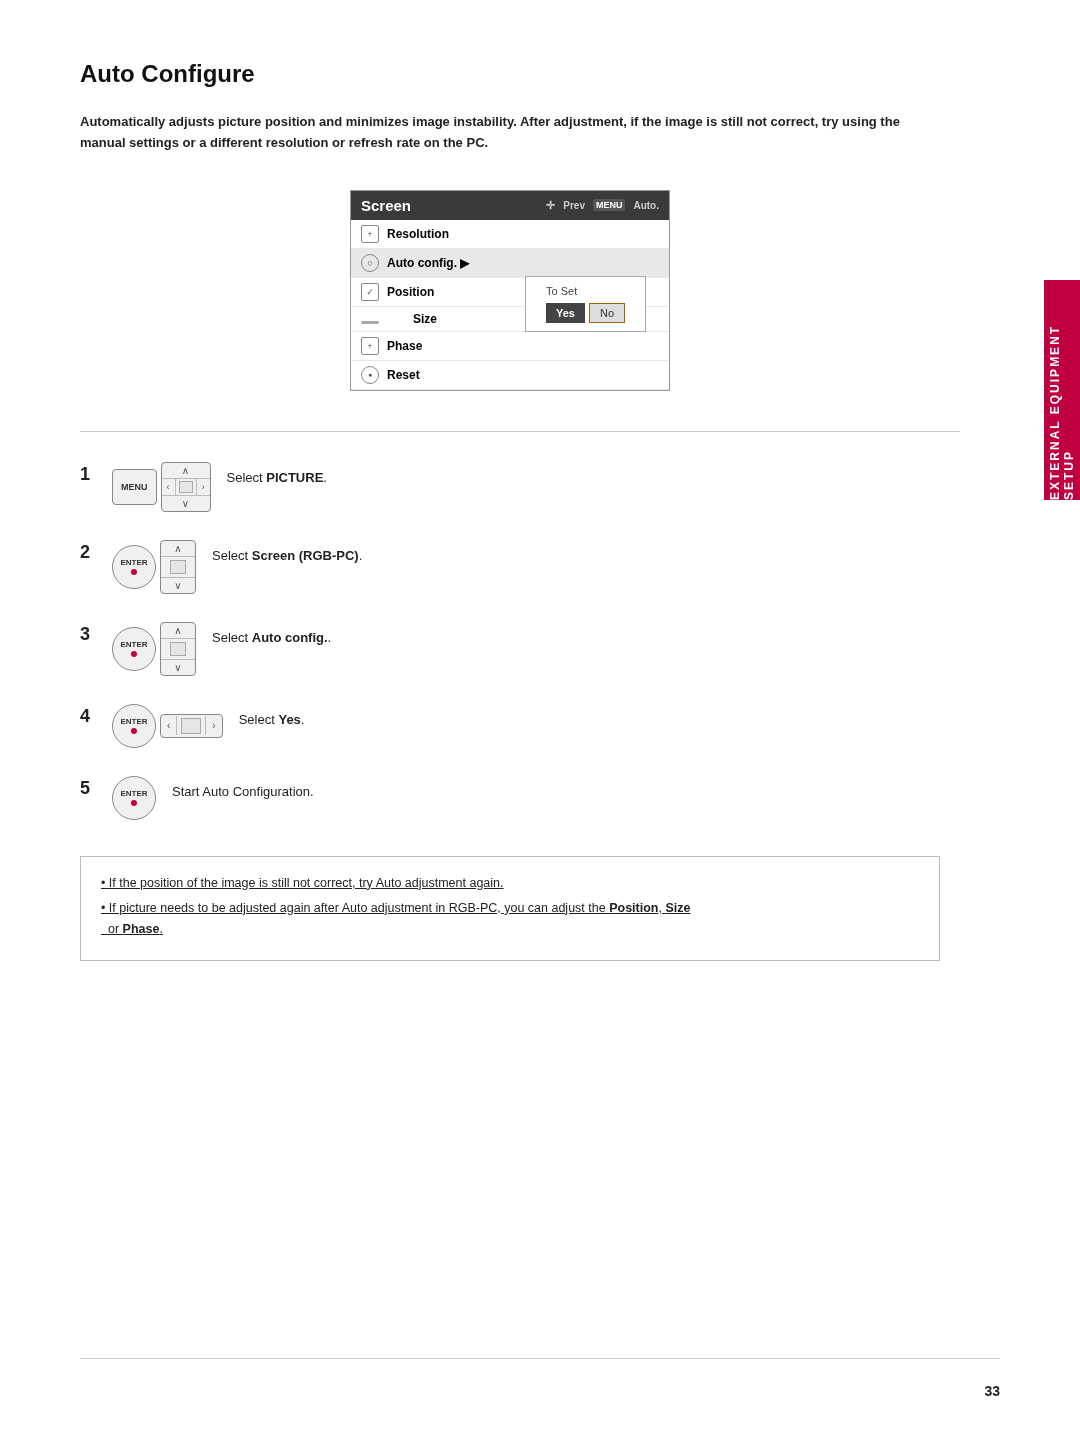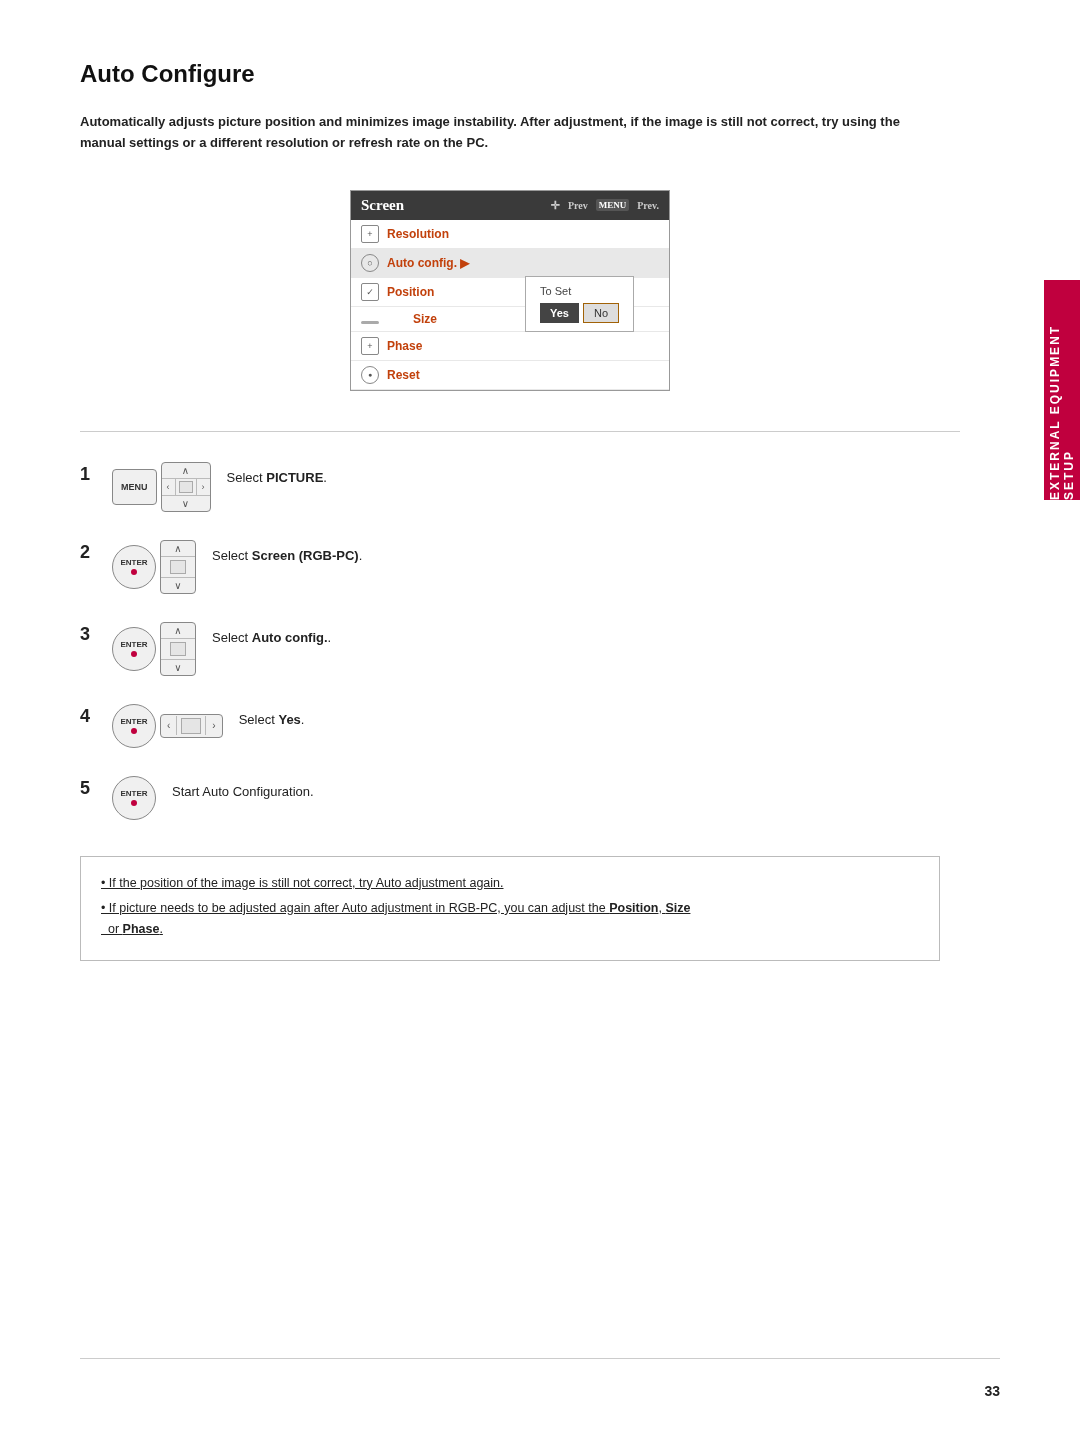--- a/index.html
+++ b/index.html
@@ -71,21 +71,20 @@
     }
     .screen-menu-header {
       background: #3a3a3a;
       color: #fff;
       padding: 6px 10px;
       display: flex;
       align-items: center;
       gap: 8px;
       font-size: 14px;
       font-weight: bold;
-      font-family: Liberation Serif, serif;
     }
     .screen-menu-header-title {
       flex: 1;
       font-size: 15px;
       font-weight: bold;
       color: #fff;
     }
     .nav-icon {
       font-size: 11px;
       color: #ccc;
@@ -124,21 +123,21 @@
       font-size: 9px;
       color: #555;
       flex-shrink: 0;
     }
     .item-icon.circle {
       border-radius: 50%;
     }
     .item-label {
       font-size: 12px;
       font-weight: bold;
-      color: #c2410c;
+      color: #000000;
     }
     .to-set-label {
       font-size: 11px;
       color: #444;
       margin-bottom: 6px;
     }
     .btn-group {
       display: flex;
       gap: 4px;
     }
@@ -406,21 +405,21 @@
     .screen-menu-wrapper {
       position: relative;
       width: 340px;
     }
     .floating-panel {
       position: absolute;
       left: 175px;
       top: 86px;
       background: #fff;
       border: 1px solid #aaa;
-      padding: 8px 14px;
+      padding: 8px 20px;
       font-size: 11px;
     }
   </style>
 </head>
 <body>
 
 <div class="side-tab">
   <span class="side-tab-text">EXTERNAL EQUIPMENT SETUP</span>
 </div>
 
@@ -432,21 +431,21 @@
 
   <div class="screen-menu-container">
     <div class="screen-menu-wrapper">
       <div class="screen-menu">
 
         <div class="screen-menu-header">
           <span class="screen-menu-header-title">Screen</span>
           <span class="nav-icon">✛</span>
           <span style="font-size:10px;color:#ccc;">Prev</span>
           <span class="menu-tag">MENU</span>
-          <span style="font-size:10px;color:#ccc;">Prev.</span>
+          <span style="font-size:10px;color:#ccc;">Auto.</span>
         </div>
 
         <div class="screen-menu-items">
 
           <div class="screen-menu-item">
             <div class="item-icon">+</div>
             <span class="item-label">Resolution</span>
           </div>
 
           <div class="screen-menu-item highlighted">

